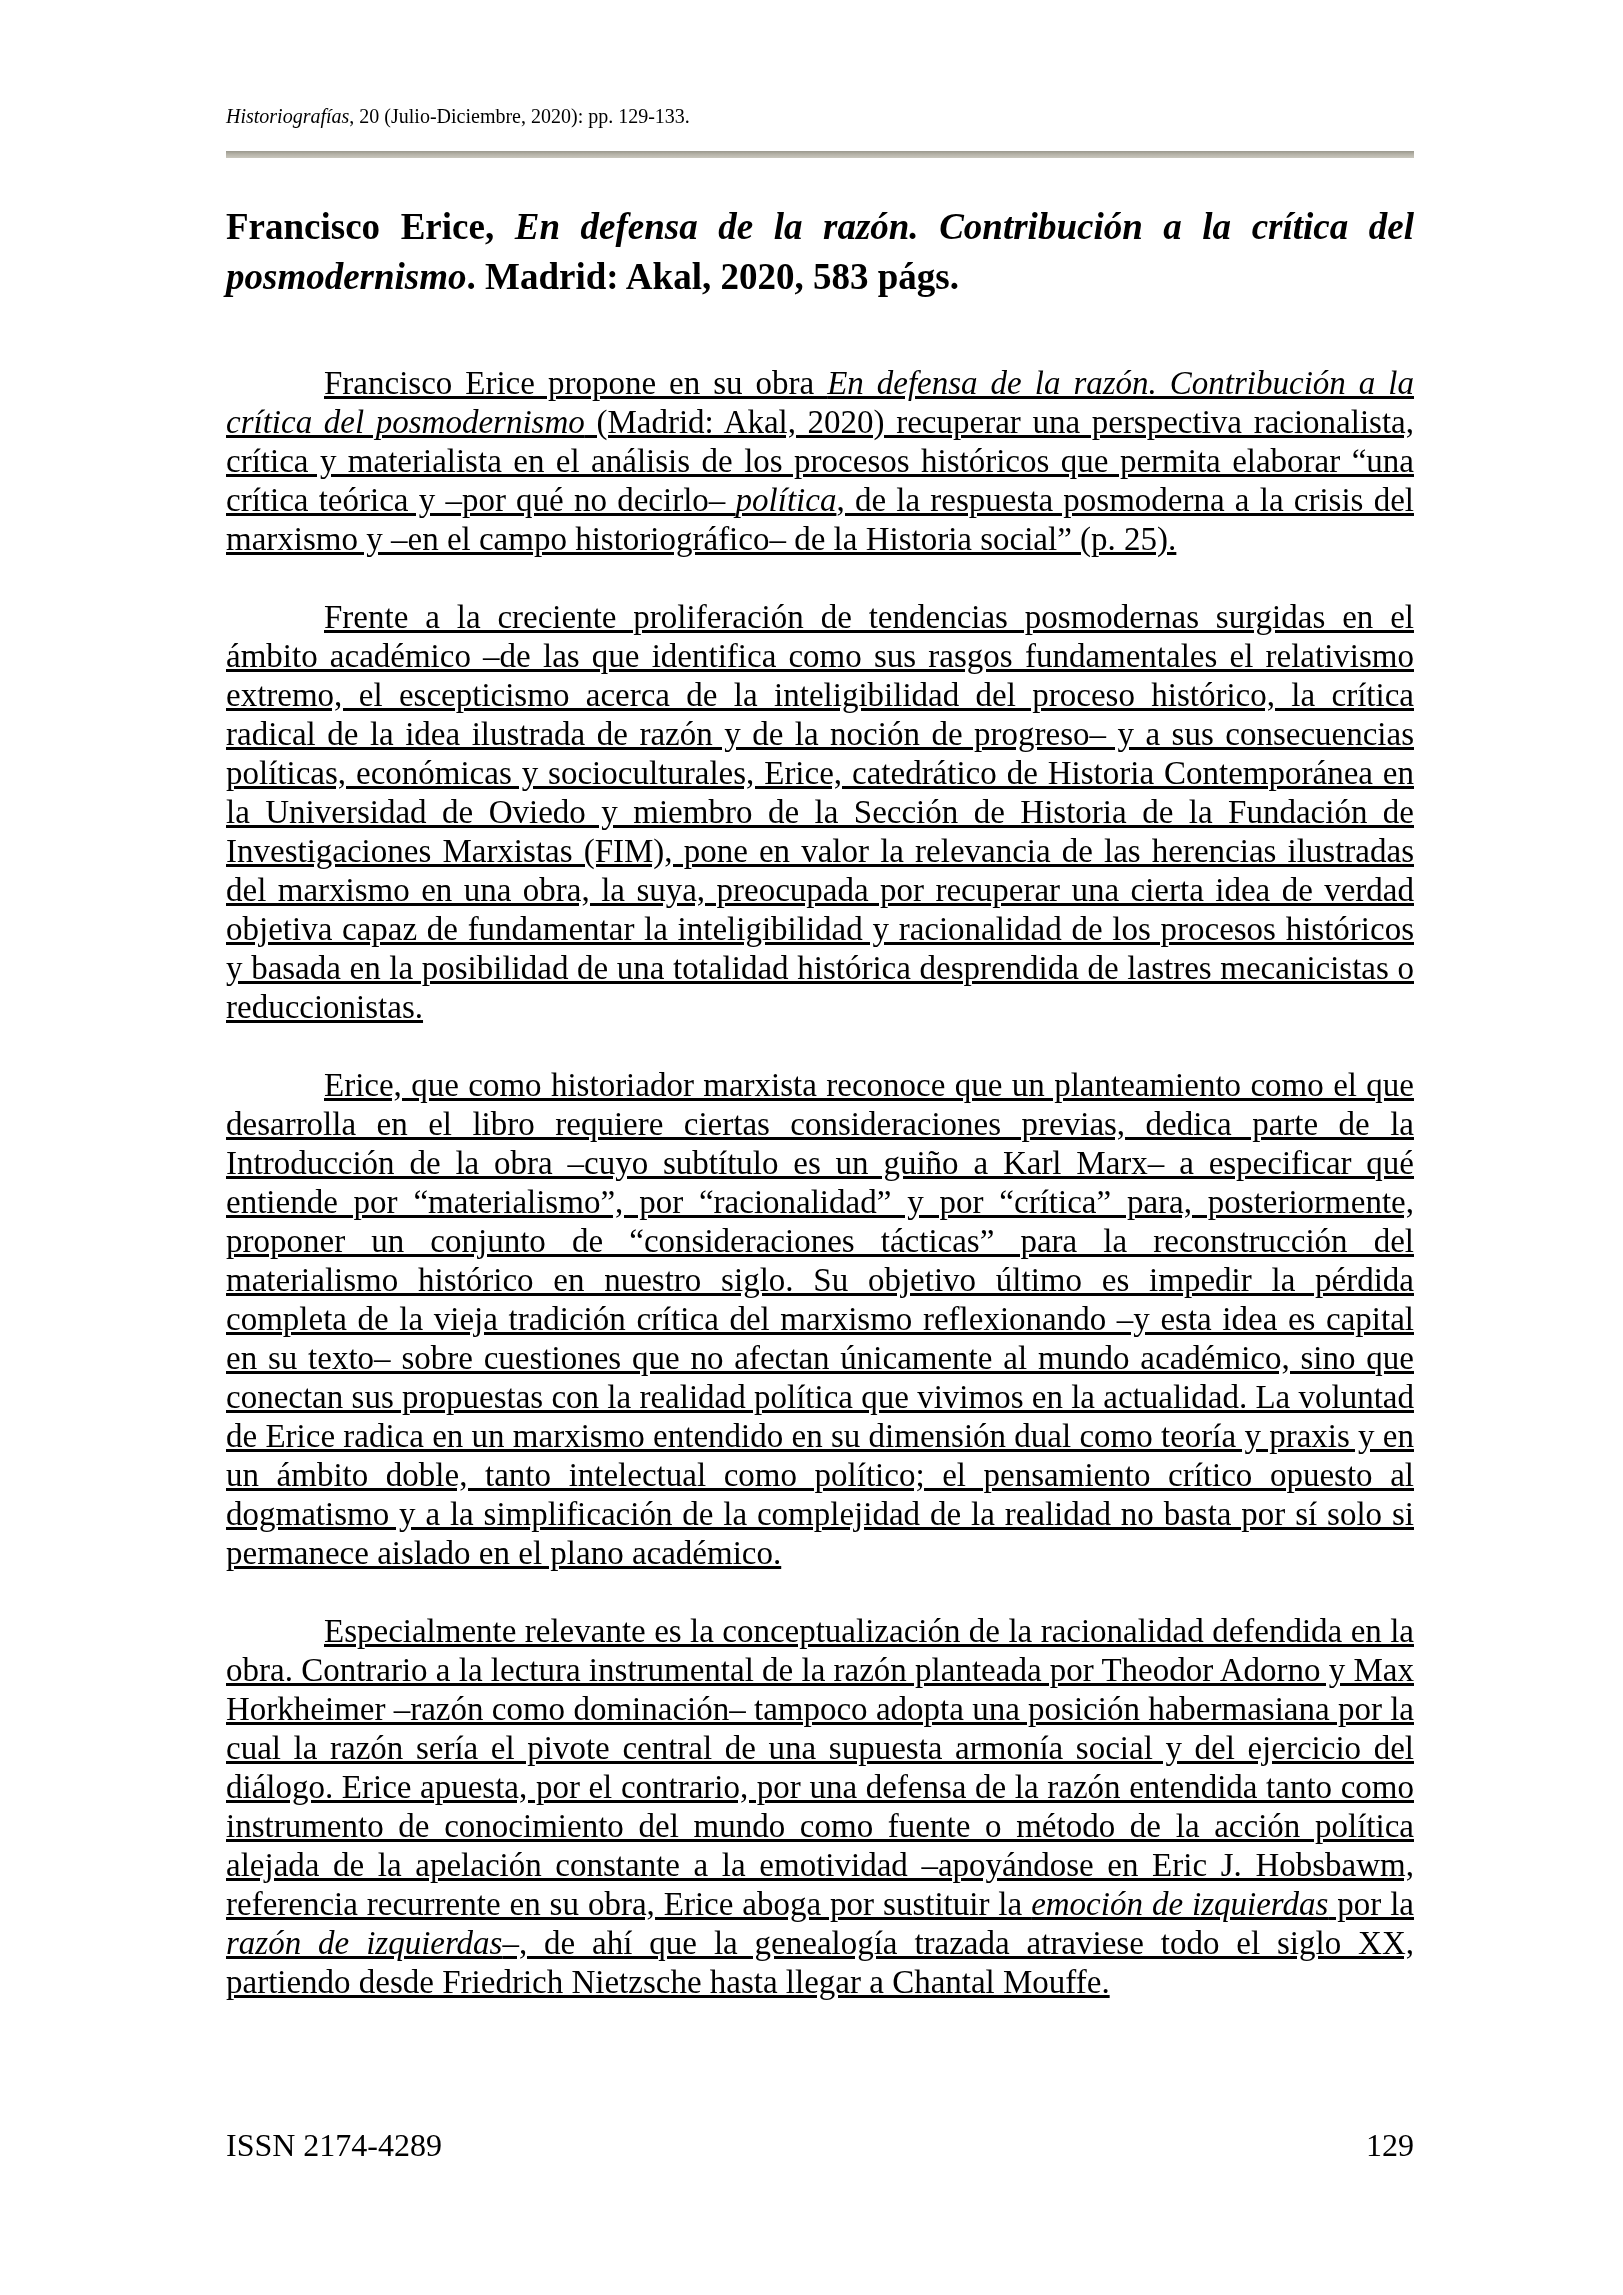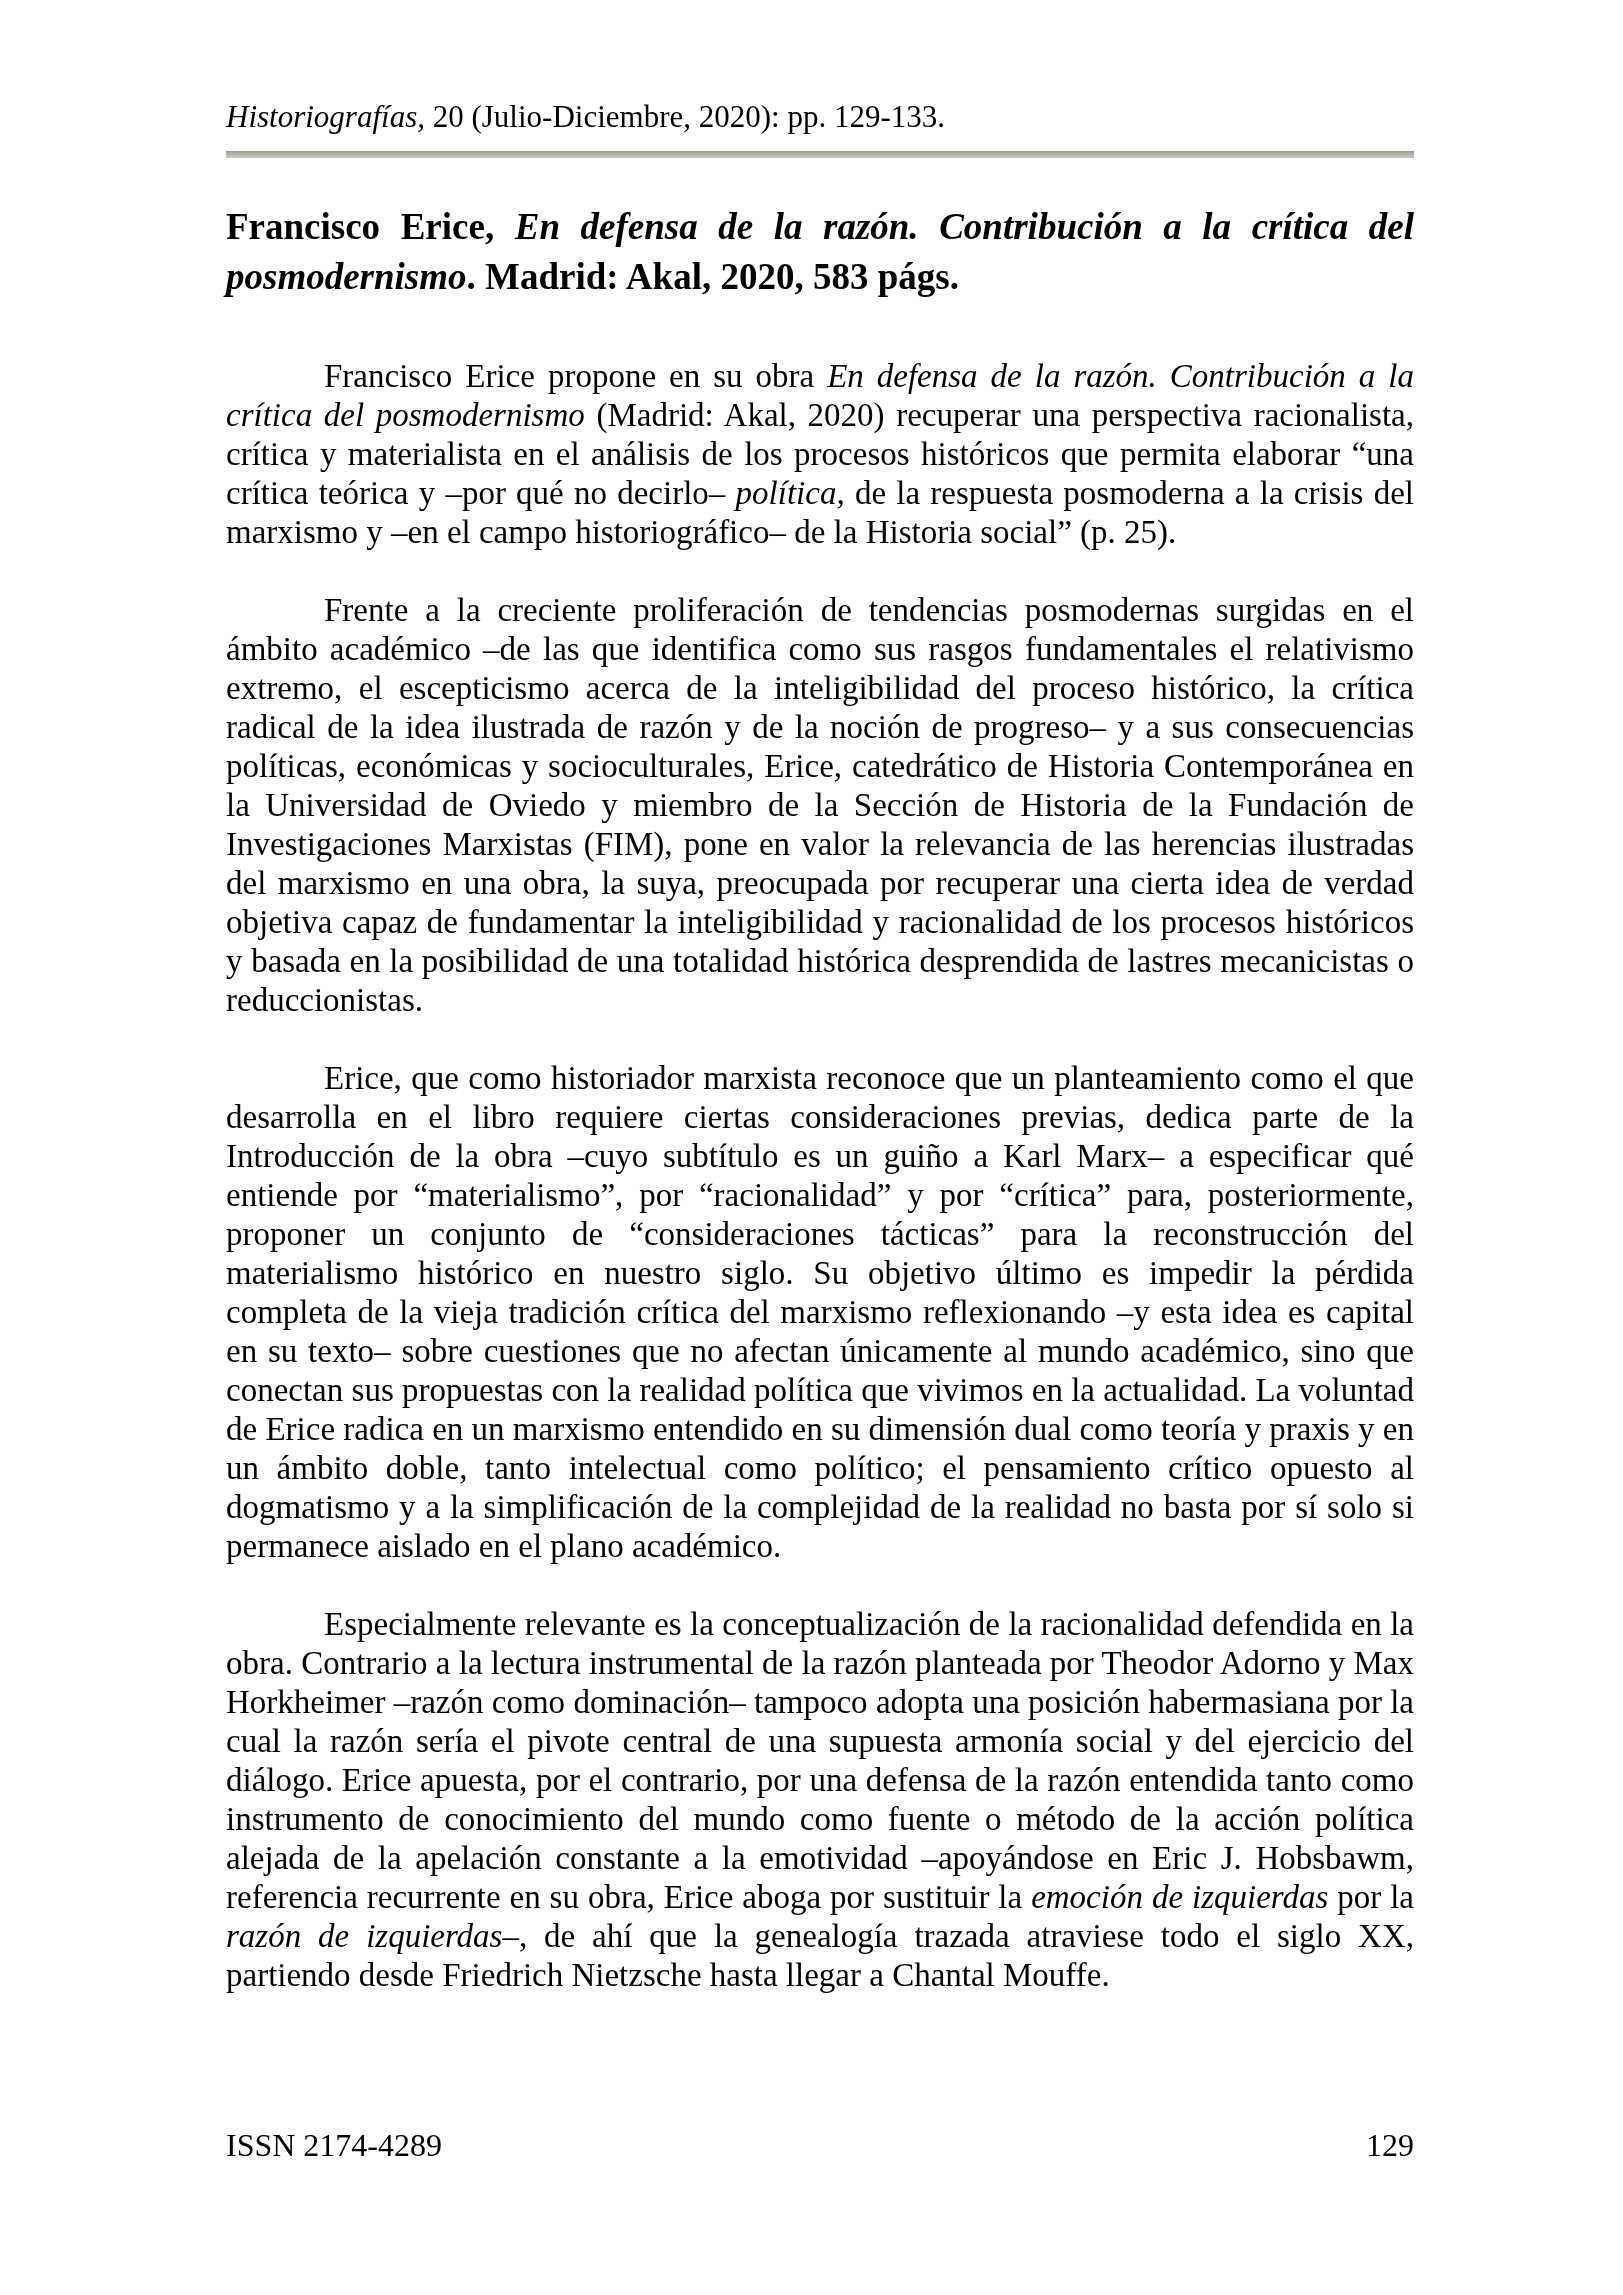--- a/index.html
+++ b/index.html
@@ -16,21 +16,21 @@
     color: #000000;
     overflow: hidden;
   }
   .col {
     position: absolute;
     left: 226px;
     width: 1188px;
   }
   .journal-header {
     top: 98px;
-    font-size: 31px;
+    font-size: 20px;
     line-height: 37px;
     text-align: left;
   }
   .header-rule {
     position: absolute;
     left: 226px;
     width: 1188px;
     top: 151px;
     height: 7.2px;
     background: linear-gradient(to bottom, #9a988d 0%, #b5b2a7 45%, #c9c7bd 100%);
@@ -48,22 +48,23 @@
   .title-line-2 {
     text-align: left;
   }
   .review-body {
     top: 353px;
     font-size: 33px;
     line-height: 39px;
     text-align: justify;
   }
   .review-body p {
-    margin: 4px 0 39px 0;
+    margin: 11px 0 39px 0;
     text-indent: 98px;
+    text-decoration: underline;
   }
   .page-footer {
     top: 2126px;
     font-size: 32px;
     line-height: 38px;
     display: flex;
     justify-content: space-between;
     align-items: flex-end;
   }
   .run-normal { font-style: normal; font-weight: inherit; }

